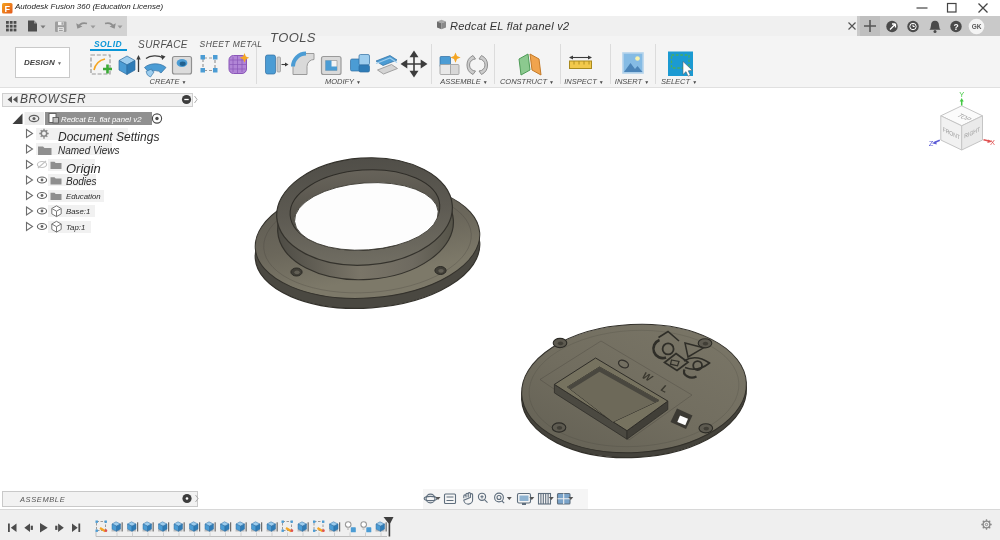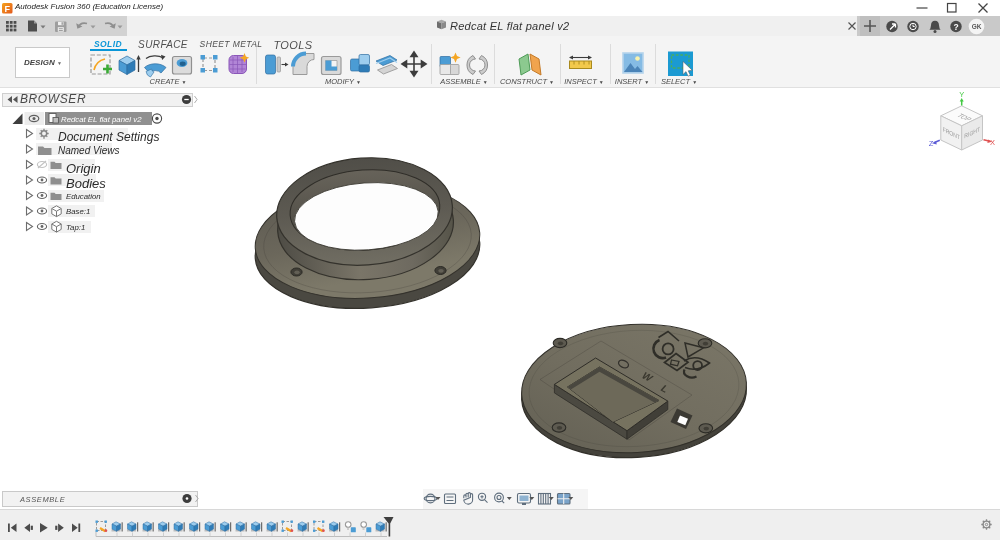--- a/index.html
+++ b/index.html
@@ -18,21 +18,21 @@
 <div class="abs" style="left:860px;top:16px;width:20px;height:20px;background:#bfbfbf;z-index:1"></div>
 <div class="abs" style="left:0;top:36px;width:1000px;height:51px;background:#f4f4f4;border-bottom:1px solid #e0e0e0;z-index:1"></div>
 
 <div class="abs" style="left:15px;top:47px;width:55px;height:31px;background:#fff;border:1px solid #c9c9c9;box-sizing:border-box;z-index:2"></div>
 <div class="txt" style="left:24px;top:58px;font-size:8px;font-weight:bold;color:#444;z-index:6">DESIGN <span style="font-size:5px;color:#666">▼</span></div>
 
 <div class="txt ctr" style="left:108px;top:39px;font-size:8.5px;font-weight:bold;color:#0a96d7;letter-spacing:.4px;z-index:6">SOLID</div>
 <div class="abs" style="left:90px;top:48.5px;width:37px;height:2.5px;background:#0a96d7;z-index:6"></div>
 <div class="txt ctr" style="left:163px;top:39px;font-size:10px;color:#4f4f4f;letter-spacing:.4px;z-index:6">SURFACE</div>
 <div class="txt ctr" style="left:231px;top:39px;font-size:8.5px;color:#4f4f4f;letter-spacing:.4px;z-index:6">SHEET METAL</div>
-<div class="txt ctr" style="left:293px;top:39px;font-size:11px;color:#4f4f4f;letter-spacing:.4px;z-index:6">TOOLS</div>
+<div class="txt ctr" style="left:293px;top:30px;font-size:13px;color:#4f4f4f;letter-spacing:.4px;z-index:6">TOOLS</div>
 
 <div class="txt ctr" style="left:168px;top:77px;font-size:7.5px;color:#4a4a4a;z-index:6">CREATE <span style="font-size:5px">▼</span></div>
 <div class="txt ctr" style="left:343px;top:77px;font-size:7.5px;color:#4a4a4a;z-index:6">MODIFY <span style="font-size:5px">▼</span></div>
 <div class="txt ctr" style="left:464px;top:77px;font-size:7.5px;color:#4a4a4a;z-index:6">ASSEMBLE <span style="font-size:5px">▼</span></div>
 <div class="txt ctr" style="left:527px;top:77px;font-size:7.5px;color:#4a4a4a;z-index:6">CONSTRUCT <span style="font-size:5px">▼</span></div>
 <div class="txt ctr" style="left:584px;top:77px;font-size:7.5px;color:#4a4a4a;z-index:6">INSPECT <span style="font-size:5px">▼</span></div>
 <div class="txt ctr" style="left:632px;top:77px;font-size:7.5px;color:#4a4a4a;z-index:6">INSERT <span style="font-size:5px">▼</span></div>
 <div class="txt ctr" style="left:679px;top:77px;font-size:7.5px;color:#4a4a4a;z-index:6">SELECT <span style="font-size:5px">▼</span></div>
 
 <div class="txt" style="left:15px;top:1.5px;font-size:8px;color:#222;letter-spacing:0px;z-index:6">Autodesk Fusion 360 (Education License)</div>
@@ -475,19 +475,19 @@
 
 <div class="abs" style="left:45px;top:112px;width:107px;height:13px;background:#909090;z-index:2"></div>
 <div class="txt" style="left:61px;top:114.5px;font-size:7.8px;color:#fff;z-index:6">Redcat EL flat panel v2</div>
 <div class="abs" style="left:36px;top:127.5px;width:92px;height:12px;background:#f1f1f1;z-index:2"></div>
 <div class="txt" style="left:58px;top:129.8px;font-size:12px;color:#2b2b2b;z-index:6">Document Settings</div>
 <div class="abs" style="left:36px;top:143px;width:76px;height:12px;background:#f1f1f1;z-index:2"></div>
 <div class="txt" style="left:58px;top:145.3px;font-size:10px;color:#2b2b2b;z-index:6">Named Views</div>
 <div class="abs" style="left:48px;top:158.5px;width:47px;height:12px;background:#f1f1f1;z-index:2"></div>
 <div class="txt" style="left:66px;top:160.8px;font-size:13px;color:#2b2b2b;z-index:6">Origin</div>
 <div class="abs" style="left:48px;top:174px;width:48px;height:12px;background:#f1f1f1;z-index:2"></div>
-<div class="txt" style="left:66px;top:176.3px;font-size:13px;color:#2b2b2b;z-index:6">Bodies</div>
+<div class="txt" style="left:66px;top:176.3px;font-size:10px;color:#2b2b2b;z-index:6">Bodies</div>
 <div class="abs" style="left:48px;top:189.5px;width:56px;height:12px;background:#f1f1f1;z-index:2"></div>
 <div class="txt" style="left:66px;top:191.8px;font-size:7.8px;color:#2b2b2b;z-index:6">Education</div>
 <div class="abs" style="left:48px;top:205px;width:47px;height:12px;background:#f1f1f1;z-index:2"></div>
 <div class="txt" style="left:66px;top:207.3px;font-size:7.8px;color:#2b2b2b;z-index:6">Base:1</div>
 <div class="abs" style="left:48px;top:220.5px;width:43px;height:12px;background:#f1f1f1;z-index:2"></div>
 <div class="txt" style="left:66px;top:222.8px;font-size:7.8px;color:#2b2b2b;z-index:6">Tap:1</div>
 
 </body></html>

